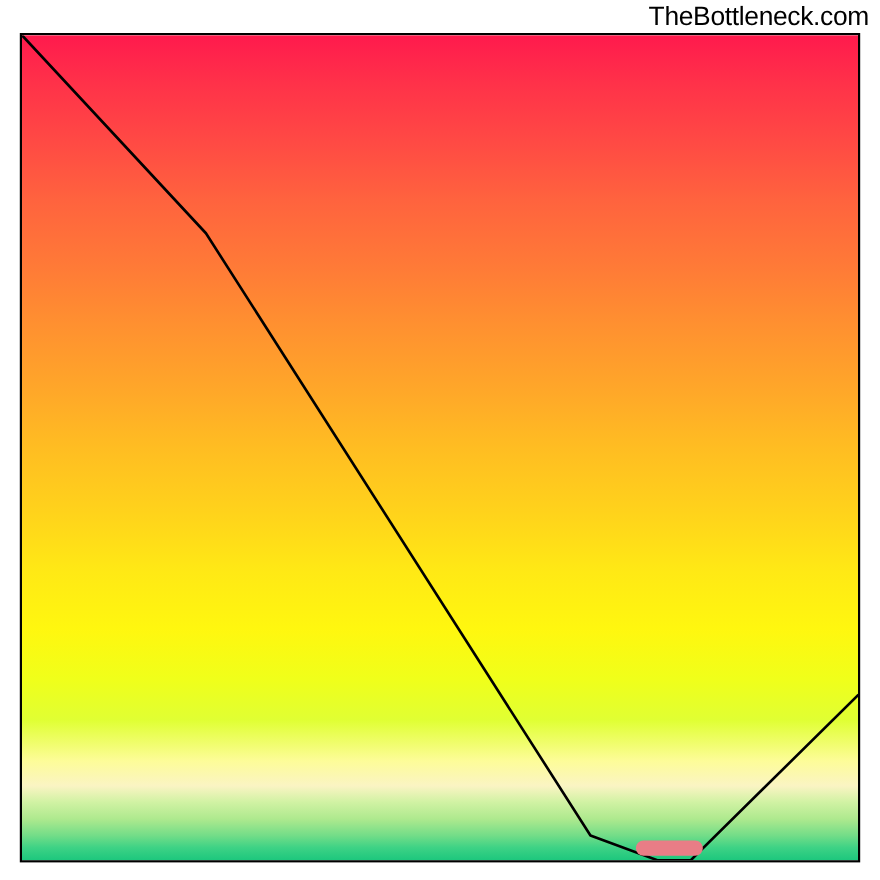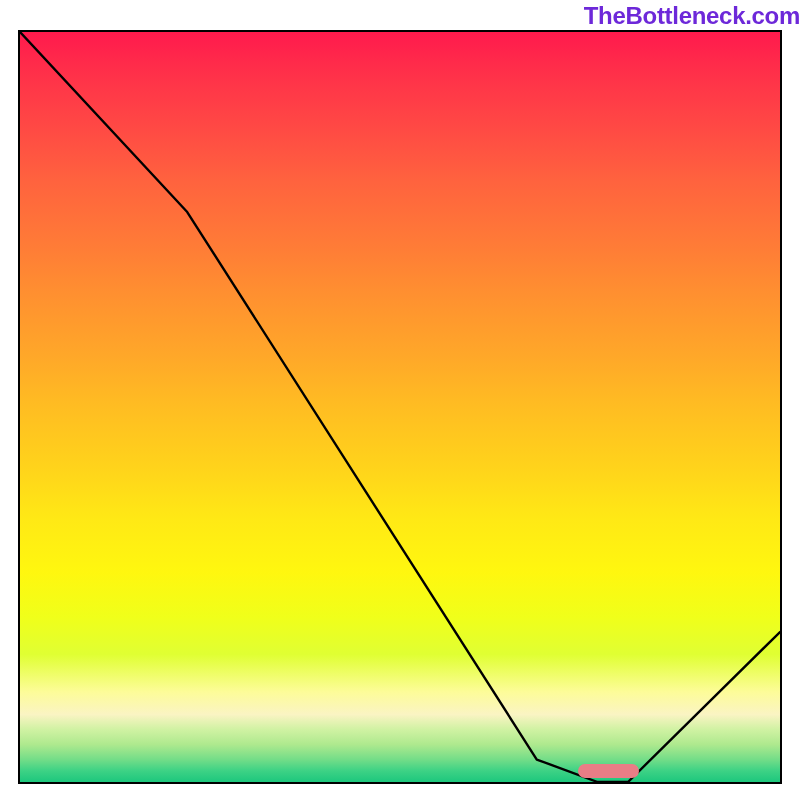--- a/index.html
+++ b/index.html
@@ -1,25 +1,25 @@
 <!DOCTYPE html>
 <html><head>
 <meta charset="utf-8">
 <style>
   * { margin: 0; padding: 0; box-sizing: border-box; }
   html, body { width: 800px; height: 800px; overflow: hidden; background: #fff; }
   .chart-wrap { position: relative; width: 800px; height: 800px; }
   .watermark {
     position: absolute;
     top: 2px;
-    right: 0;
+    right: 10px;
     font-family: Arial, Helvetica, sans-serif;
     font-size: 24px;
-    font-weight: 700;
-    color: #6d28d9;
+    font-weight: 400;
+    color: #000000;
     z-index: 5;
     letter-spacing: -0.3px;
   }
   .plot-area {
     position: absolute;
     left: 18px;
     top: 30px;
     width: 764px;
     height: 754px;
     border: 2px solid #000;

